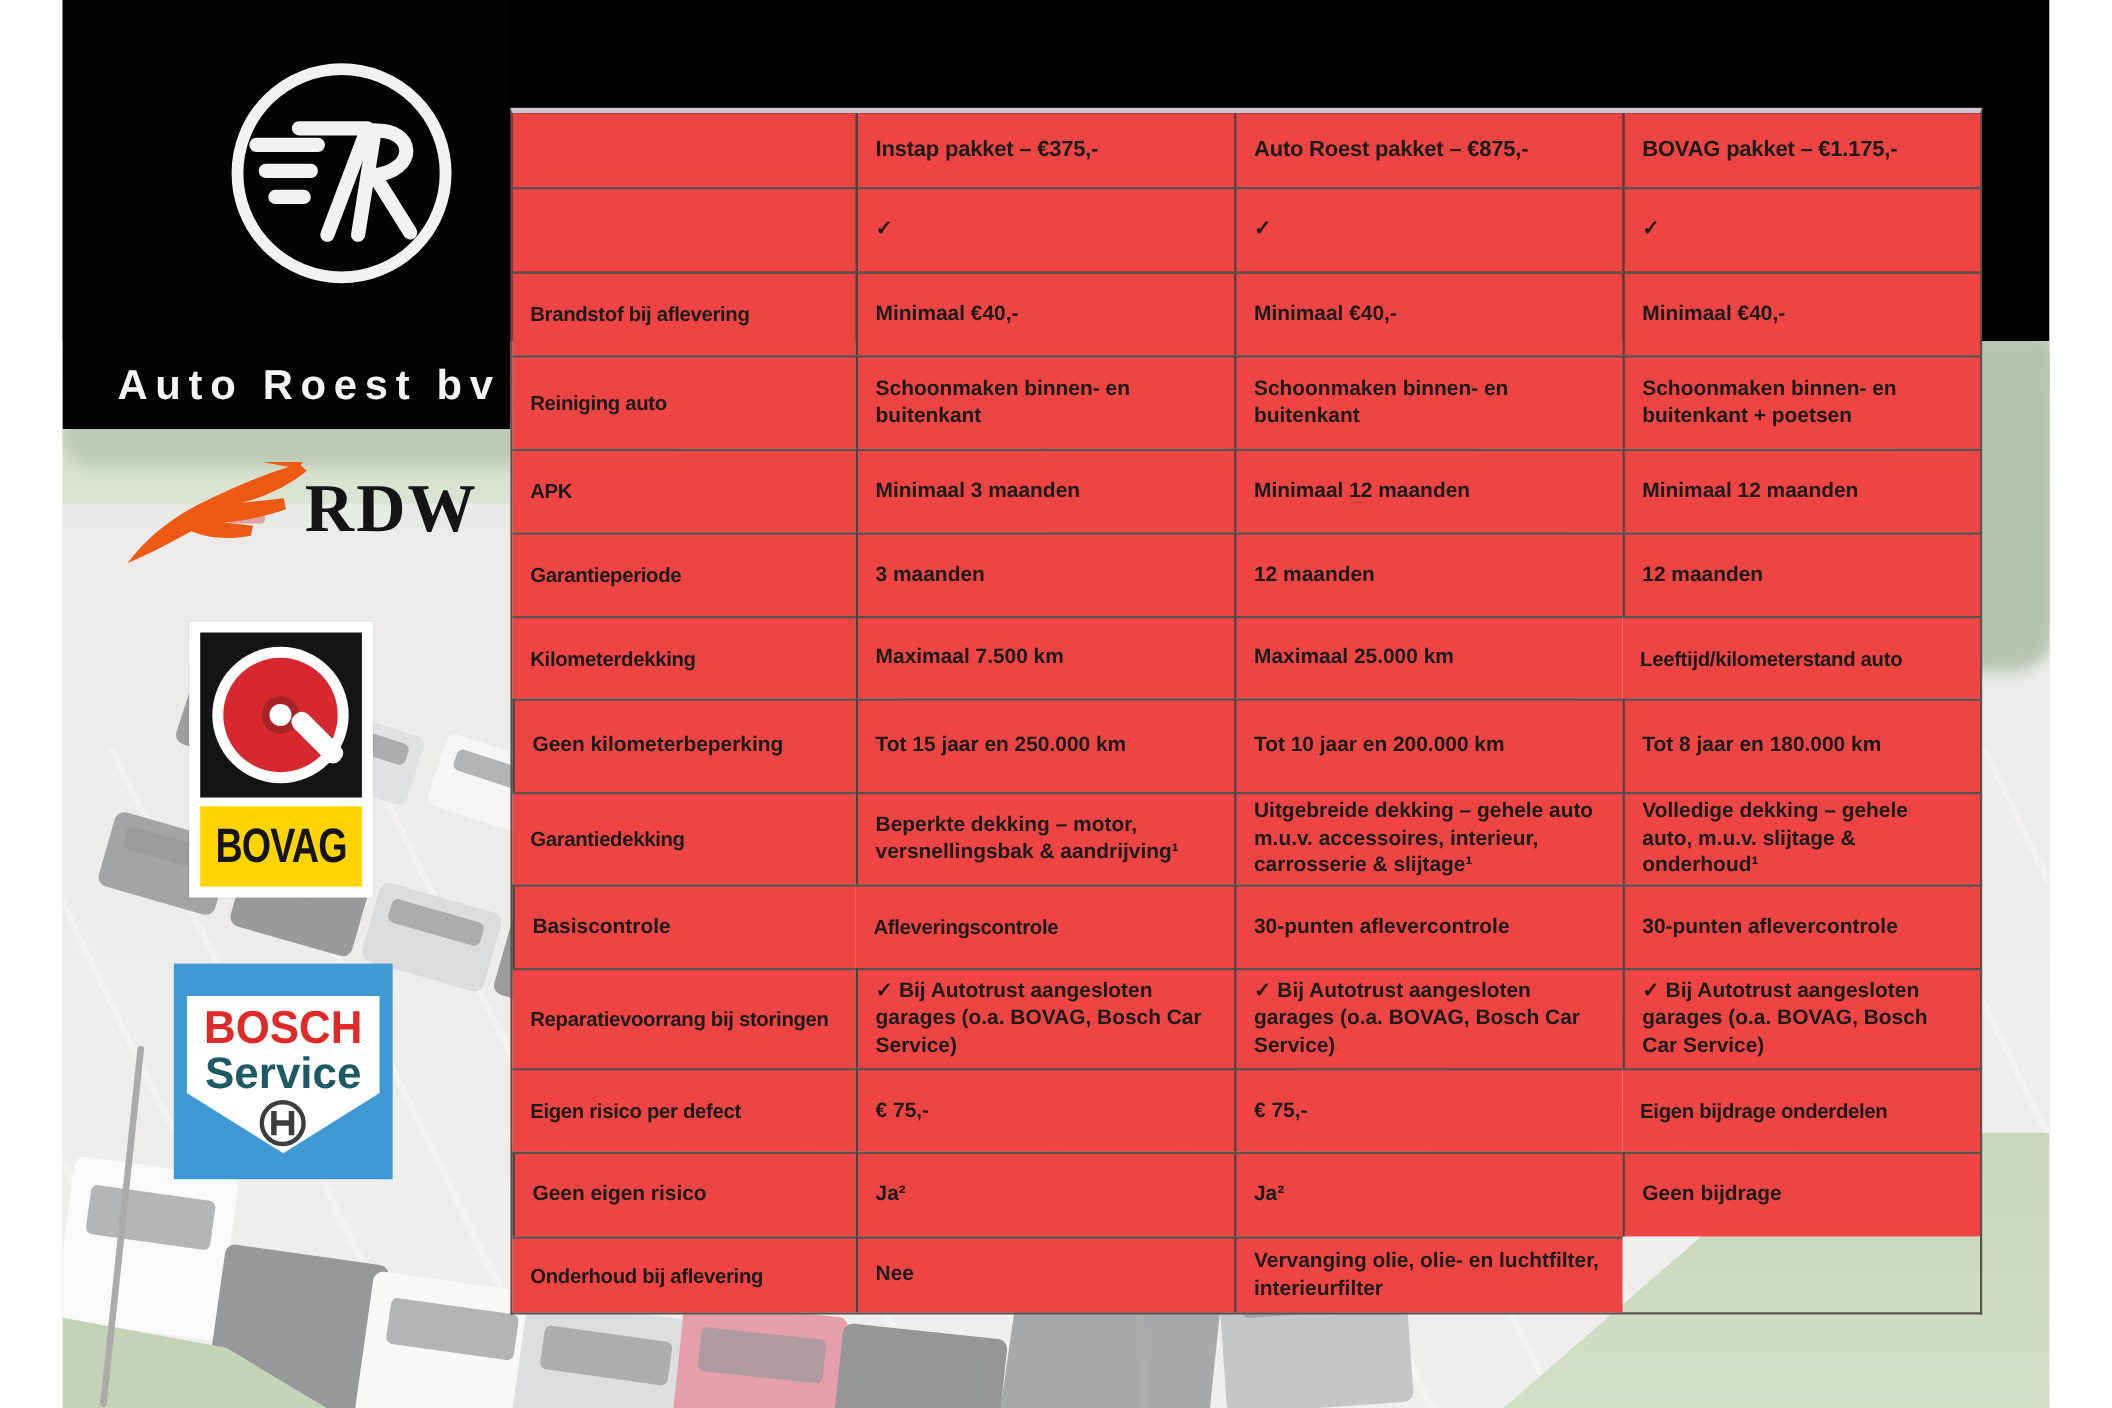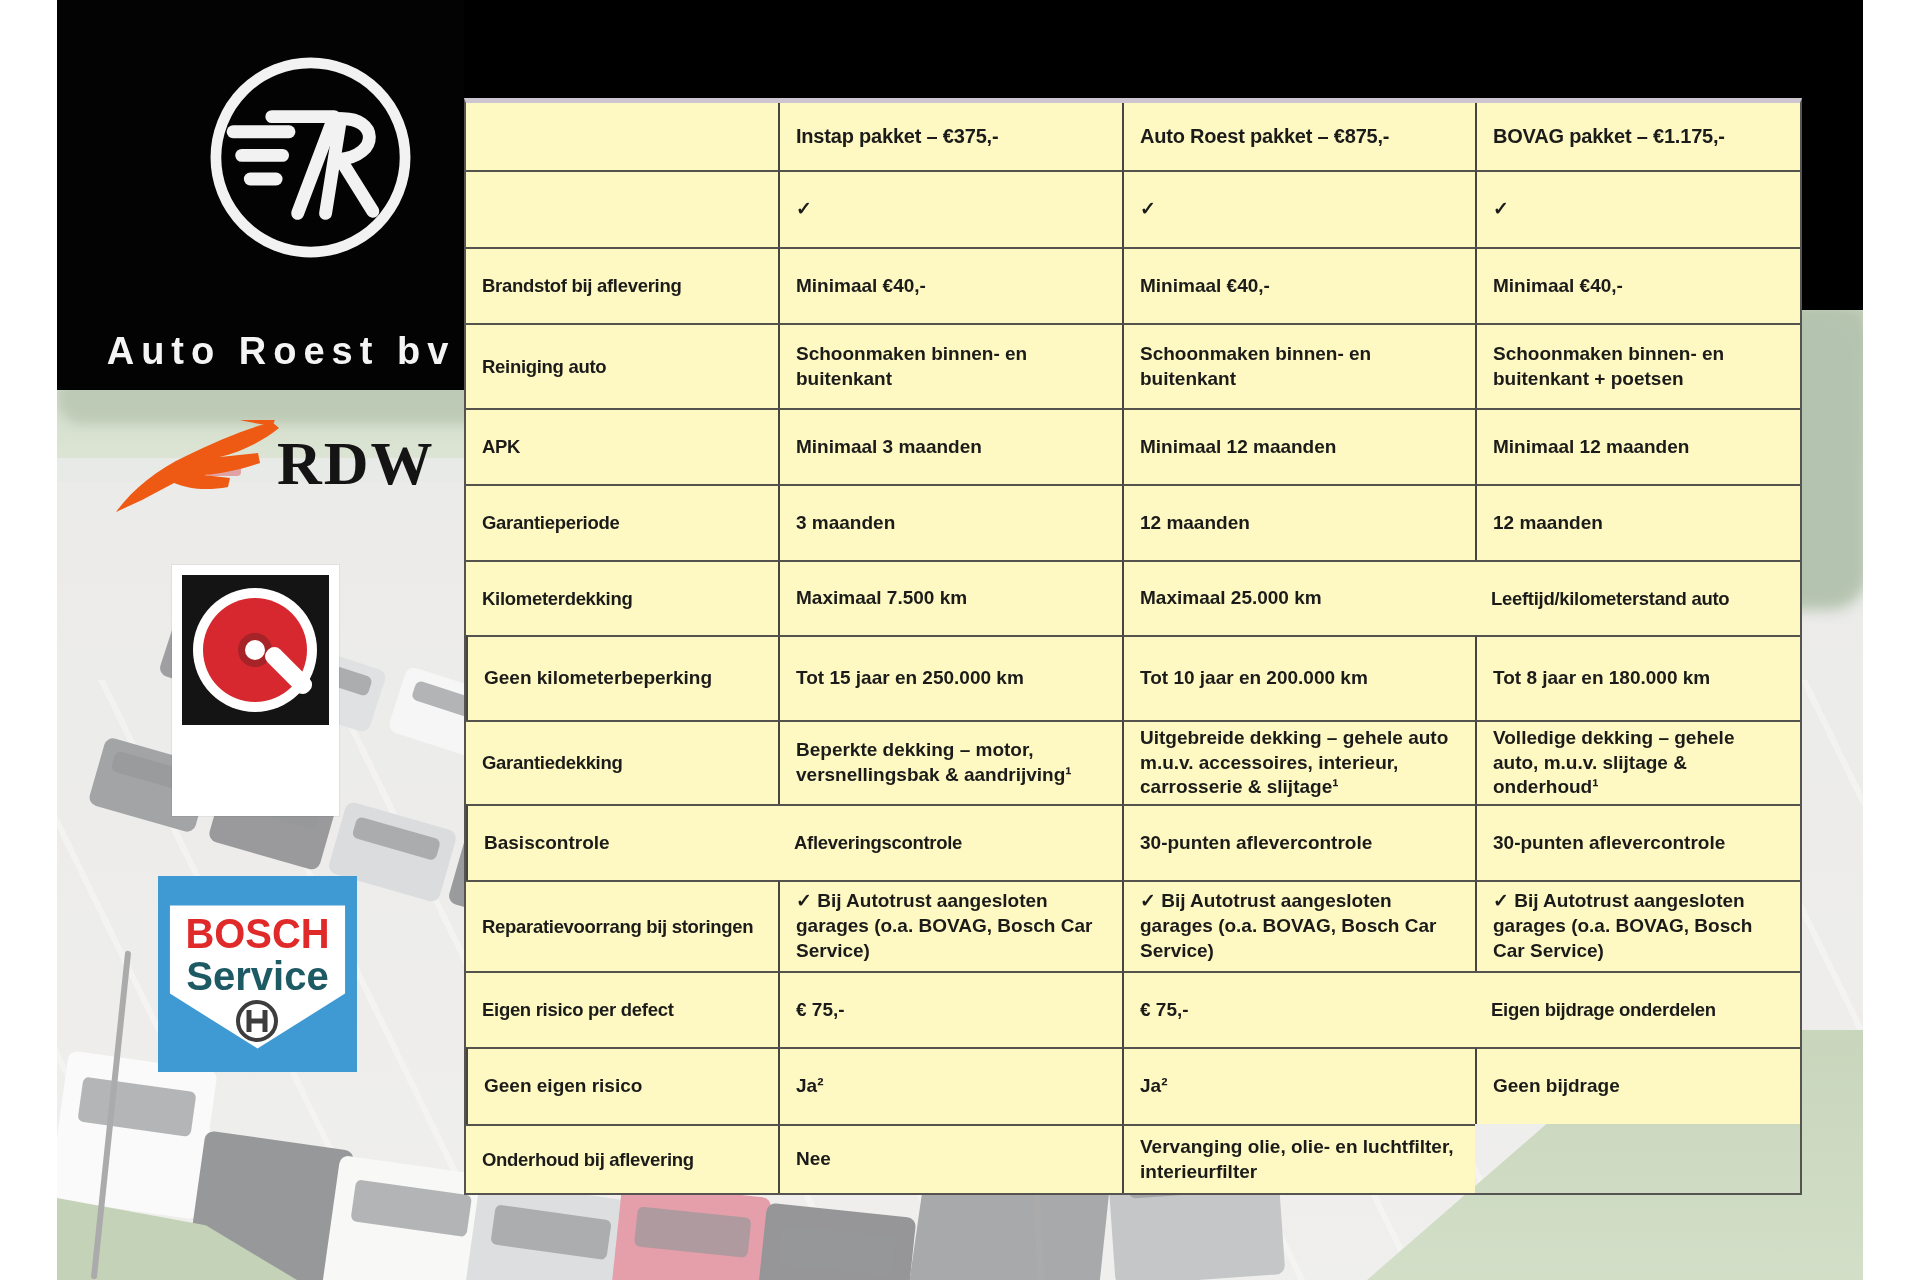--- a/index.html
+++ b/index.html
@@ -44,21 +44,21 @@
   .brand-name{position:absolute;left:0;top:330px;width:448px;text-align:center;color:#f4f4f4;
               font-size:38px;font-weight:bold;letter-spacing:7px;}
 
   
   .cmp-table{position:absolute;left:464px;top:98px;z-index:5;display:grid;
              grid-template-columns:312px 344px 353px 325px;
              grid-template-rows:67px 77px 76px 85px 76px 76px 75px 85px 84px 76px 91px 76px 77px 69px;
              border-top:5px solid #cdc6d1;border-left:2px solid #565450;
              border-right:2px solid #565450;border-bottom:2px solid #565450;}
   .cell{display:flex;align-items:center;padding:0 16px;font-weight:bold;color:#1b1b1a;
-        background:#fef9c3;overflow:hidden;}
+        background:#ef4444;overflow:hidden;}
   .cell.vline{border-left:2px solid #474540;}
   .cell.hline{border-top:2px solid #55534e;}
   .cell.head{font-size:20px;white-space:nowrap;letter-spacing:-.2px;}
   .cell.label{font-size:18.5px;white-space:nowrap;letter-spacing:-.3px;}
   .cell.val{font-size:19px;line-height:1.3;}
 
   
   .rdw{position:absolute;left:112px;top:420px;width:300px;height:92px;z-index:6;}
   .rdw-text{position:absolute;left:165px;top:8px;font-family:"Liberation Serif",serif;font-weight:bold;
             font-size:62px;color:#141414;letter-spacing:2px;}
@@ -260,20 +260,23 @@
 
   <div class="bovag">
     <div class="bv-sq">
       <div class="bv-wc">
         <div class="bv-rc">
           <div class="bv-dot"></div>
           <div class="bv-handle"></div>
         </div>
       </div>
     </div>
+    <div class="bv-band">
+      <span class="bv-word">BOVAG</span>
+    </div>
   </div>
 
   <div class="bosch">
     <div class="bo-white"></div>
     <div class="bo-l1">BOSCH</div>
     <div class="bo-l2">Service</div>
     <svg class="bo-anchor" width="46" height="46" viewBox="0 0 46 46">
       <circle cx="23" cy="23" r="19" fill="none" stroke="#3d3d3d" stroke-width="4"></circle>
       <path d="M15 12 V34 M31 12 V34 M15 23 H31" stroke="#3d3d3d" stroke-width="5" fill="none"></path>
     </svg>

